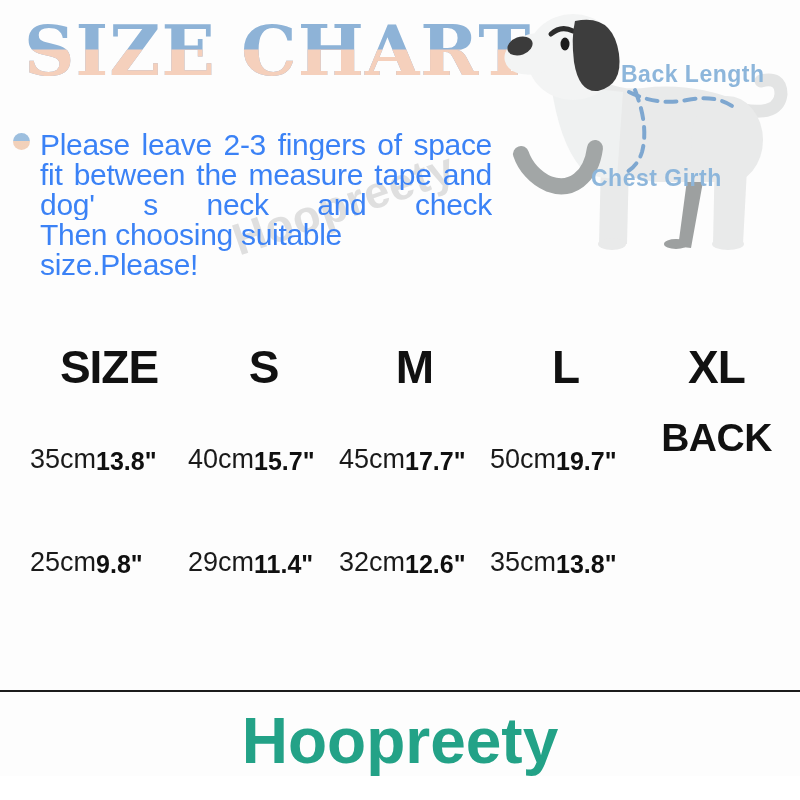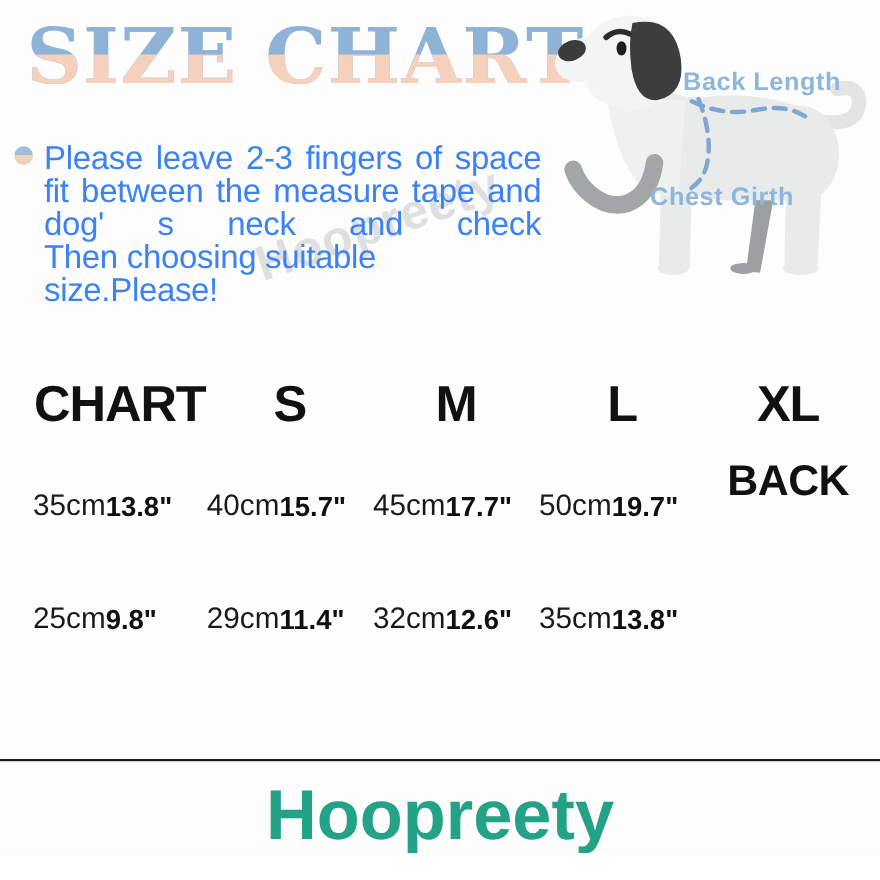--- a/index.html
+++ b/index.html
@@ -109,21 +109,21 @@
     <path d="M100 146 C 96 176 76 190 54 182 C 40 176 30 164 26 152" fill="none" stroke="#a2a6a6" stroke-width="16" stroke-linecap="round"></path>
 
     <path d="M134 90 Q 162 104 192 98 Q 222 92 240 106" fill="none" stroke="#7ea7d0" stroke-width="4" stroke-dasharray="11 8" stroke-linecap="round"></path>
     <path d="M140 88 Q 154 124 147 150 Q 143 163 132 170" fill="none" stroke="#7ea7d0" stroke-width="4" stroke-dasharray="11 8" stroke-linecap="round"></path>
 
     <text class="dog-label" x="126" y="80">Back Length</text>
     <text class="dog-label" x="96" y="184">Chest Girth</text>
   </svg>
 
   <div class="size-table">
-    <div class="th">CHART</div>
+    <div class="th">SIZE</div>
     <div class="th">S</div>
     <div class="th">M</div>
     <div class="th">L</div>
     <div class="th">XL</div>
 
     <div class="vals">
       <div class="cm">35cm</div>
       <div class="in">13.8"</div>
     </div>
     <div class="vals">

